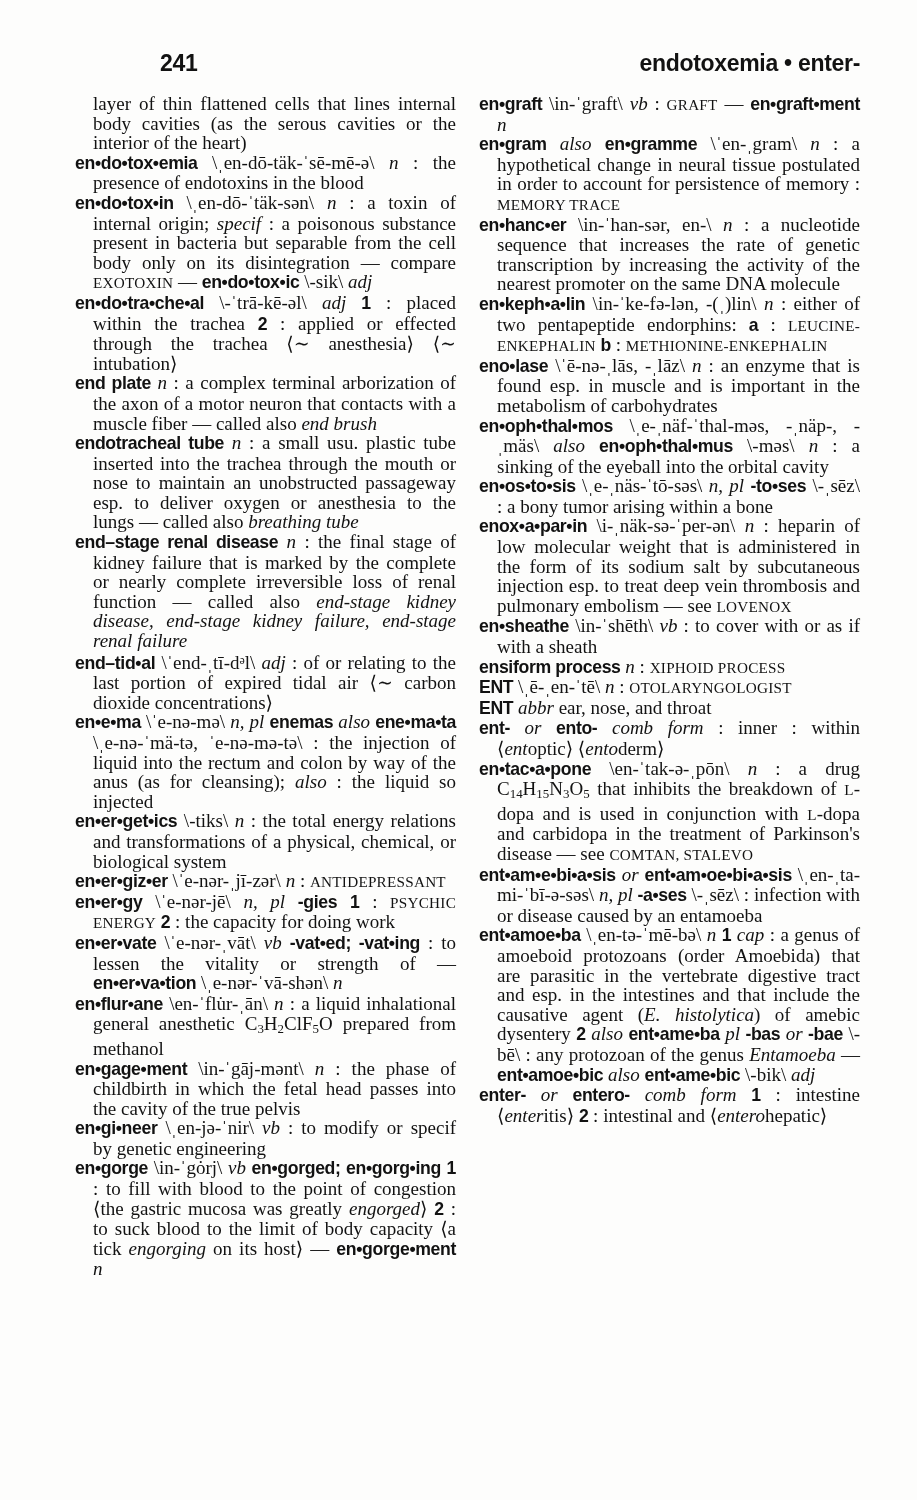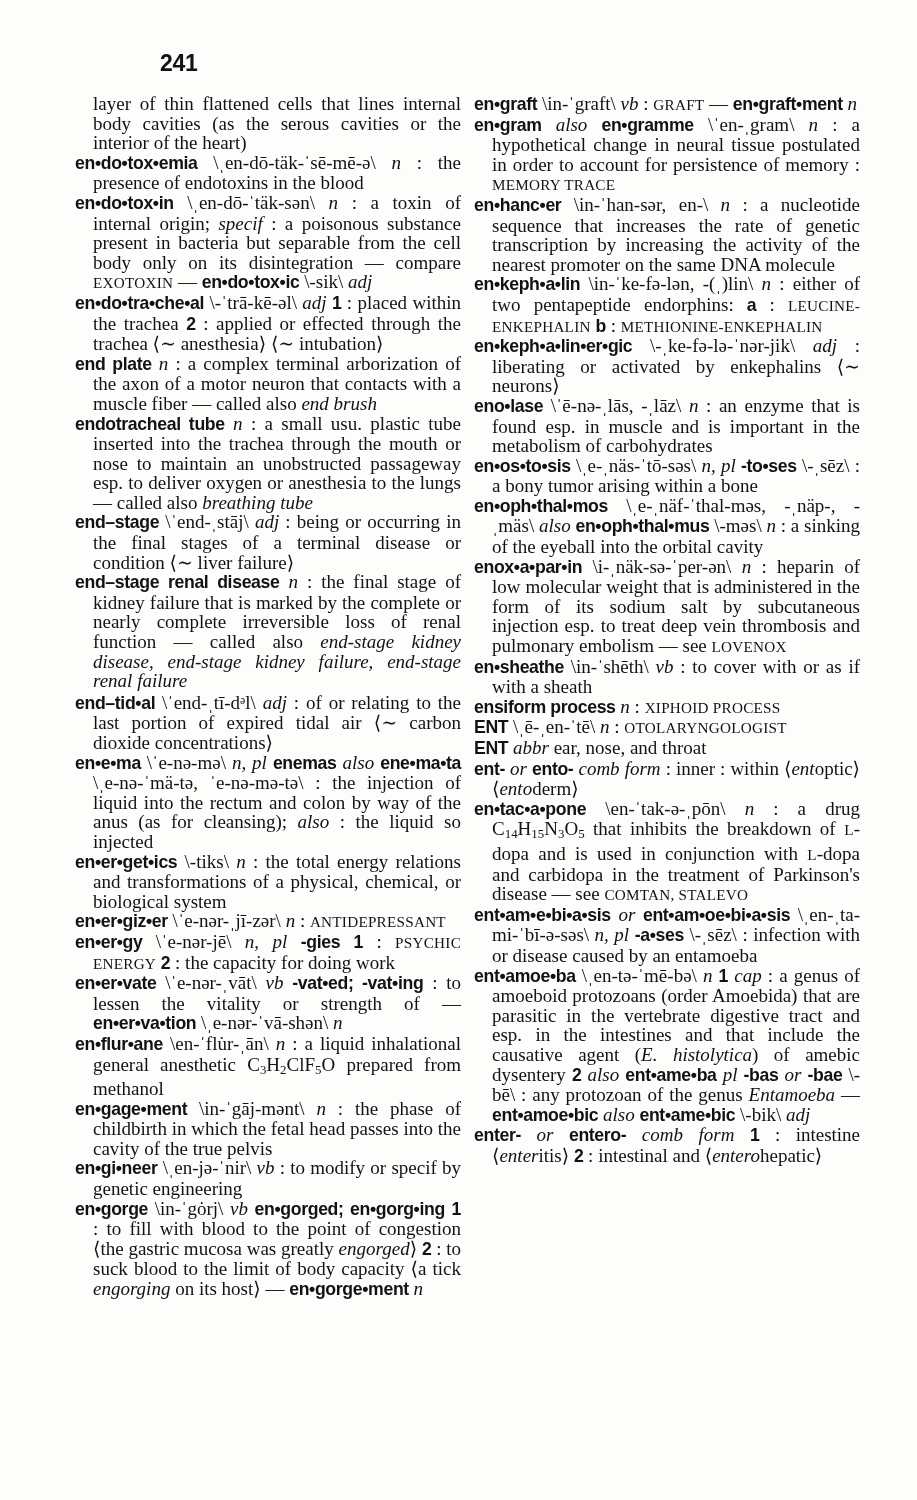--- a/index.html
+++ b/index.html
@@ -24,21 +24,21 @@
     font-family: "Liberation Sans", "DejaVu Sans", sans-serif;
     font-weight: bold;
     font-size: 23px;
     letter-spacing: -0.3px;
     margin-bottom: 17px;
   }
   .page-number { margin-left: 85px; }
   .guide-words { margin-left: auto; }
   .columns {
     display: flex;
-    gap: 13px;
+    gap: 23px;
   }
   .col {
     width: 386px;
     font-size: 19px;
     line-height: 19.6px;
   }
   .col p {
     margin: 0;
     text-align: justify;
   }
@@ -70,51 +70,50 @@
     font-size: 0.62em;
     vertical-align: 5px;
   }
 </style>
 </head>
 <body>
 
 <div class="page">
   <div class="header">
     <span class="page-number">241</span>
+    <span class="guide-words">endotoxemia • enter-</span>
   </div>
   <div class="columns">
     <div class="col">
         <p class="cont"><span class="run-r">layer of thin flattened cells that lines internal body cavities (as the serous cavities or the interior of the heart)</span></p>
         <p class="entry"><span class="run-b">en•do•tox•emia</span><span class="run-r"> \ˌen-dō-täk-ˈsē-mē-ə\ </span><span class="run-i">n</span><span class="run-r"> : the presence of endotoxins in the blood</span></p>
         <p class="entry"><span class="run-b">en•do•tox•in</span><span class="run-r"> \ˌen-dō-ˈtäk-sən\ </span><span class="run-i">n</span><span class="run-r"> : a toxin of internal origin; </span><span class="run-i">specif</span><span class="run-r"> : a poisonous substance present in bacteria but separable from the cell body only on its disintegration — compare </span><span class="run-sc">EXOTOXIN</span><span class="run-r"> — </span><span class="run-b">en•do•tox•ic</span><span class="run-r"> \-sik\ </span><span class="run-i">adj</span></p>
         <p class="entry"><span class="run-b">en•do•tra•che•al</span><span class="run-r"> \-ˈtrā-kē-əl\ </span><span class="run-i">adj</span><span class="run-r"> </span><span class="run-b">1</span><span class="run-r"> : placed within the trachea </span><span class="run-b">2</span><span class="run-r"> : applied or effected through the trachea ⟨∼ anesthesia⟩ ⟨∼ intubation⟩</span></p>
         <p class="entry"><span class="run-b">end plate</span><span class="run-r"> </span><span class="run-i">n</span><span class="run-r"> : a complex terminal arborization of the axon of a motor neuron that contacts with a muscle fiber — called also </span><span class="run-i">end brush</span></p>
         <p class="entry"><span class="run-b">endotracheal tube</span><span class="run-r"> </span><span class="run-i">n</span><span class="run-r"> : a small usu. plastic tube inserted into the trachea through the mouth or nose to maintain an unobstructed passageway esp. to deliver oxygen or anesthesia to the lungs — called also </span><span class="run-i">breathing tube</span></p>
-        <p class="entry"><span class="run-b">end–stage</span><span class="run-r"> \ˈend-ˌstāj\ </span><span class="run-i">adj</span><span class="run-r"> : being or occurring in the final stages of a terminal disease or condition ⟨∼ liver failure⟩</span></p>
         <p class="entry"><span class="run-b">end–stage renal disease</span><span class="run-r"> </span><span class="run-i">n</span><span class="run-r"> : the final stage of kidney failure that is marked by the complete or nearly complete irreversible loss of renal function — called also </span><span class="run-i">end-stage kidney disease, end-stage kidney failure, end-stage renal failure</span></p>
         <p class="entry"><span class="run-b">end–tid•al</span><span class="run-r"> \ˈend-ˌtī-d</span><span class="run-sup">ə</span><span class="run-r">l\ </span><span class="run-i">adj</span><span class="run-r"> : of or relating to the last portion of expired tidal air ⟨∼ carbon dioxide concentrations⟩</span></p>
         <p class="entry"><span class="run-b">en•e•ma</span><span class="run-r"> \ˈe-nə-mə\ </span><span class="run-i">n, pl</span><span class="run-r"> </span><span class="run-b">enemas</span><span class="run-r"> </span><span class="run-i">also</span><span class="run-r"> </span><span class="run-b">ene•ma•ta</span><span class="run-r"> \ˌe-nə-ˈmä-tə, ˈe-nə-mə-tə\ : the injection of liquid into the rectum and colon by way of the anus (as for cleansing); </span><span class="run-i">also</span><span class="run-r"> : the liquid so injected</span></p>
         <p class="entry"><span class="run-b">en•er•get•ics</span><span class="run-r"> \-tiks\ </span><span class="run-i">n</span><span class="run-r"> : the total energy relations and transformations of a physical, chemical, or biological system</span></p>
         <p class="entry"><span class="run-b">en•er•giz•er</span><span class="run-r"> \ˈe-nər-ˌjī-zər\ </span><span class="run-i">n</span><span class="run-r"> : </span><span class="run-sc">ANTIDEPRESSANT</span></p>
         <p class="entry"><span class="run-b">en•er•gy</span><span class="run-r"> \ˈe-nər-jē\ </span><span class="run-i">n, pl</span><span class="run-r"> </span><span class="run-b">-gies</span><span class="run-r"> </span><span class="run-b">1</span><span class="run-r"> : </span><span class="run-sc">PSYCHIC ENERGY</span><span class="run-r"> </span><span class="run-b">2</span><span class="run-r"> : the capacity for doing work</span></p>
         <p class="entry"><span class="run-b">en•er•vate</span><span class="run-r"> \ˈe-nər-ˌvāt\ </span><span class="run-i">vb</span><span class="run-r"> </span><span class="run-b">-vat•ed; -vat•ing</span><span class="run-r"> : to lessen the vitality or strength of — </span><span class="run-b">en•er•va•tion</span><span class="run-r"> \ˌe-nər-ˈvā-shən\ </span><span class="run-i">n</span></p>
         <p class="entry"><span class="run-b">en•flur•ane</span><span class="run-r"> \en-ˈflu̇r-ˌān\ </span><span class="run-i">n</span><span class="run-r"> : a liquid inhalational general anesthetic C</span><span class="run-sub">3</span><span class="run-r">H</span><span class="run-sub">2</span><span class="run-r">ClF</span><span class="run-sub">5</span><span class="run-r">O prepared from methanol</span></p>
         <p class="entry"><span class="run-b">en•gage•ment</span><span class="run-r"> \in-ˈgāj-mənt\ </span><span class="run-i">n</span><span class="run-r"> : the phase of childbirth in which the fetal head passes into the cavity of the true pelvis</span></p>
         <p class="entry"><span class="run-b">en•gi•neer</span><span class="run-r"> \ˌen-jə-ˈnir\ </span><span class="run-i">vb</span><span class="run-r"> : to modify or specif by genetic engineering</span></p>
         <p class="entry"><span class="run-b">en•gorge</span><span class="run-r"> \in-ˈgȯrj\ </span><span class="run-i">vb</span><span class="run-r"> </span><span class="run-b">en•gorged; en•gorg•ing</span><span class="run-r"> </span><span class="run-b">1</span><span class="run-r"> : to fill with blood to the point of congestion ⟨the gastric mucosa was greatly </span><span class="run-i">engorged</span><span class="run-r">⟩ </span><span class="run-b">2</span><span class="run-r"> : to suck blood to the limit of body capacity ⟨a tick </span><span class="run-i">engorging</span><span class="run-r"> on its host⟩ — </span><span class="run-b">en•gorge•ment</span><span class="run-r"> </span><span class="run-i">n</span></p>
       </div>
     <div class="col">
         <p class="entry"><span class="run-b">en•graft</span><span class="run-r"> \in-ˈgraft\ </span><span class="run-i">vb</span><span class="run-r"> : </span><span class="run-sc">GRAFT</span><span class="run-r"> — </span><span class="run-b">en•graft•ment</span><span class="run-r"> </span><span class="run-i">n</span></p>
         <p class="entry"><span class="run-b">en•gram</span><span class="run-r"> </span><span class="run-i">also</span><span class="run-r"> </span><span class="run-b">en•gramme</span><span class="run-r"> \ˈen-ˌgram\ </span><span class="run-i">n</span><span class="run-r"> : a hypothetical change in neural tissue postulated in order to account for persistence of memory : </span><span class="run-sc">MEMORY TRACE</span></p>
         <p class="entry"><span class="run-b">en•hanc•er</span><span class="run-r"> \in-ˈhan-sər, en-\ </span><span class="run-i">n</span><span class="run-r"> : a nucleotide sequence that increases the rate of genetic transcription by increasing the activity of the nearest promoter on the same DNA molecule</span></p>
         <p class="entry"><span class="run-b">en•keph•a•lin</span><span class="run-r"> \in-ˈke-fə-lən, -(ˌ)lin\ </span><span class="run-i">n</span><span class="run-r"> : either of two pentapeptide endorphins: </span><span class="run-b">a</span><span class="run-r"> : </span><span class="run-sc">LEUCINE-ENKEPHALIN</span><span class="run-r"> </span><span class="run-b">b</span><span class="run-r"> : </span><span class="run-sc">METHIONINE-ENKEPHALIN</span></p>
-        <p class="entry"><span class="run-b">en•keph•a•lin•er•gic</span><span class="run-r"> \-ˌke-fə-lə-ˈnər-jik\ </span><span class="run-i">adj</span><span class="run-r"> : liberating or activated by enkephalins ⟨∼ neurons⟩</span></p>
         <p class="entry"><span class="run-b">eno•lase</span><span class="run-r"> \ˈē-nə-ˌlās, -ˌlāz\ </span><span class="run-i">n</span><span class="run-r"> : an enzyme that is found esp. in muscle and is important in the metabolism of carbohydrates</span></p>
+        <p class="entry"><span class="run-b">en•oph•thal•mos</span><span class="run-r"> \ˌe-ˌnäf-ˈthal-məs, -ˌnäp-, -ˌmäs\ </span><span class="run-i">also</span><span class="run-r"> </span><span class="run-b">en•oph•thal•mus</span><span class="run-r"> \-məs\ </span><span class="run-i">n</span><span class="run-r"> : a sinking of the eyeball into the orbital cavity</span></p>
         <p class="entry"><span class="run-b">en•os•to•sis</span><span class="run-r"> \ˌe-ˌnäs-ˈtō-səs\ </span><span class="run-i">n, pl</span><span class="run-r"> </span><span class="run-b">-to•ses</span><span class="run-r"> \-ˌsēz\ : a bony tumor arising within a bone</span></p>
-        <p class="entry"><span class="run-b">en•oph•thal•mos</span><span class="run-r"> \ˌe-ˌnäf-ˈthal-məs, -ˌnäp-, -ˌmäs\ </span><span class="run-i">also</span><span class="run-r"> </span><span class="run-b">en•oph•thal•mus</span><span class="run-r"> \-məs\ </span><span class="run-i">n</span><span class="run-r"> : a sinking of the eyeball into the orbital cavity</span></p>
         <p class="entry"><span class="run-b">enox•a•par•in</span><span class="run-r"> \i-ˌnäk-sə-ˈper-ən\ </span><span class="run-i">n</span><span class="run-r"> : heparin of low molecular weight that is administered in the form of its sodium salt by subcutaneous injection esp. to treat deep vein thrombosis and pulmonary embolism — see </span><span class="run-sc">LOVENOX</span></p>
         <p class="entry"><span class="run-b">en•sheathe</span><span class="run-r"> \in-ˈshē</span><span class="run-u">th</span><span class="run-r">\ </span><span class="run-i">vb</span><span class="run-r"> : to cover with or as if with a sheath</span></p>
         <p class="entry"><span class="run-b">ensiform process</span><span class="run-r"> </span><span class="run-i">n</span><span class="run-r"> : </span><span class="run-sc">XIPHOID PROCESS</span></p>
         <p class="entry"><span class="run-b">ENT</span><span class="run-r"> \ˌē-ˌen-ˈtē\ </span><span class="run-i">n</span><span class="run-r"> : </span><span class="run-sc">OTOLARYNGOLOGIST</span></p>
         <p class="entry"><span class="run-b">ENT</span><span class="run-r"> </span><span class="run-i">abbr</span><span class="run-r"> ear, nose, and throat</span></p>
         <p class="entry"><span class="run-b">ent-</span><span class="run-r"> </span><span class="run-i">or</span><span class="run-r"> </span><span class="run-b">ento-</span><span class="run-r"> </span><span class="run-i">comb form</span><span class="run-r"> : inner : within ⟨</span><span class="run-i">ent</span><span class="run-r">optic⟩ ⟨</span><span class="run-i">ento</span><span class="run-r">derm⟩</span></p>
         <p class="entry"><span class="run-b">en•tac•a•pone</span><span class="run-r"> \en-ˈtak-ə-ˌpōn\ </span><span class="run-i">n</span><span class="run-r"> : a drug C</span><span class="run-sub">14</span><span class="run-r">H</span><span class="run-sub">15</span><span class="run-r">N</span><span class="run-sub">3</span><span class="run-r">O</span><span class="run-sub">5</span><span class="run-r"> that inhibits the breakdown of </span><span class="run-sc">L</span><span class="run-r">-dopa and is used in conjunction with </span><span class="run-sc">L</span><span class="run-r">-dopa and carbidopa in the treatment of Parkinson's disease — see </span><span class="run-sc">COMTAN, STALEVO</span></p>
         <p class="entry"><span class="run-b">ent•am•e•bi•a•sis</span><span class="run-r"> </span><span class="run-i">or</span><span class="run-r"> </span><span class="run-b">ent•am•oe•bi•a•sis</span><span class="run-r"> \ˌen-ˌta-mi-ˈbī-ə-səs\ </span><span class="run-i">n, pl</span><span class="run-r"> </span><span class="run-b">-a•ses</span><span class="run-r"> \-ˌsēz\ : infection with or disease caused by an entamoeba</span></p>
         <p class="entry"><span class="run-b">ent•amoe•ba</span><span class="run-r"> \ˌen-tə-ˈmē-bə\ </span><span class="run-i">n</span><span class="run-r"> </span><span class="run-b">1</span><span class="run-r"> </span><span class="run-i">cap</span><span class="run-r"> : a genus of amoeboid protozoans (order Amoebida) that are parasitic in the vertebrate digestive tract and esp. in the intestines and that include the causative agent (</span><span class="run-i">E. histolytica</span><span class="run-r">) of amebic dysentery </span><span class="run-b">2</span><span class="run-r"> </span><span class="run-i">also</span><span class="run-r"> </span><span class="run-b">ent•ame•ba</span><span class="run-r"> </span><span class="run-i">pl</span><span class="run-r"> </span><span class="run-b">-bas</span><span class="run-r"> </span><span class="run-i">or</span><span class="run-r"> </span><span class="run-b">-bae</span><span class="run-r"> \-bē\ : any protozoan of the genus </span><span class="run-i">Entamoeba</span><span class="run-r"> — </span><span class="run-b">ent•amoe•bic</span><span class="run-r"> </span><span class="run-i">also</span><span class="run-r"> </span><span class="run-b">ent•ame•bic</span><span class="run-r"> \-bik\ </span><span class="run-i">adj</span></p>
         <p class="entry"><span class="run-b">enter-</span><span class="run-r"> </span><span class="run-i">or</span><span class="run-r"> </span><span class="run-b">entero-</span><span class="run-r"> </span><span class="run-i">comb form</span><span class="run-r"> </span><span class="run-b">1</span><span class="run-r"> : intestine ⟨</span><span class="run-i">enter</span><span class="run-r">itis⟩ </span><span class="run-b">2</span><span class="run-r"> : intestinal and ⟨</span><span class="run-i">entero</span><span class="run-r">hepatic⟩</span></p>

